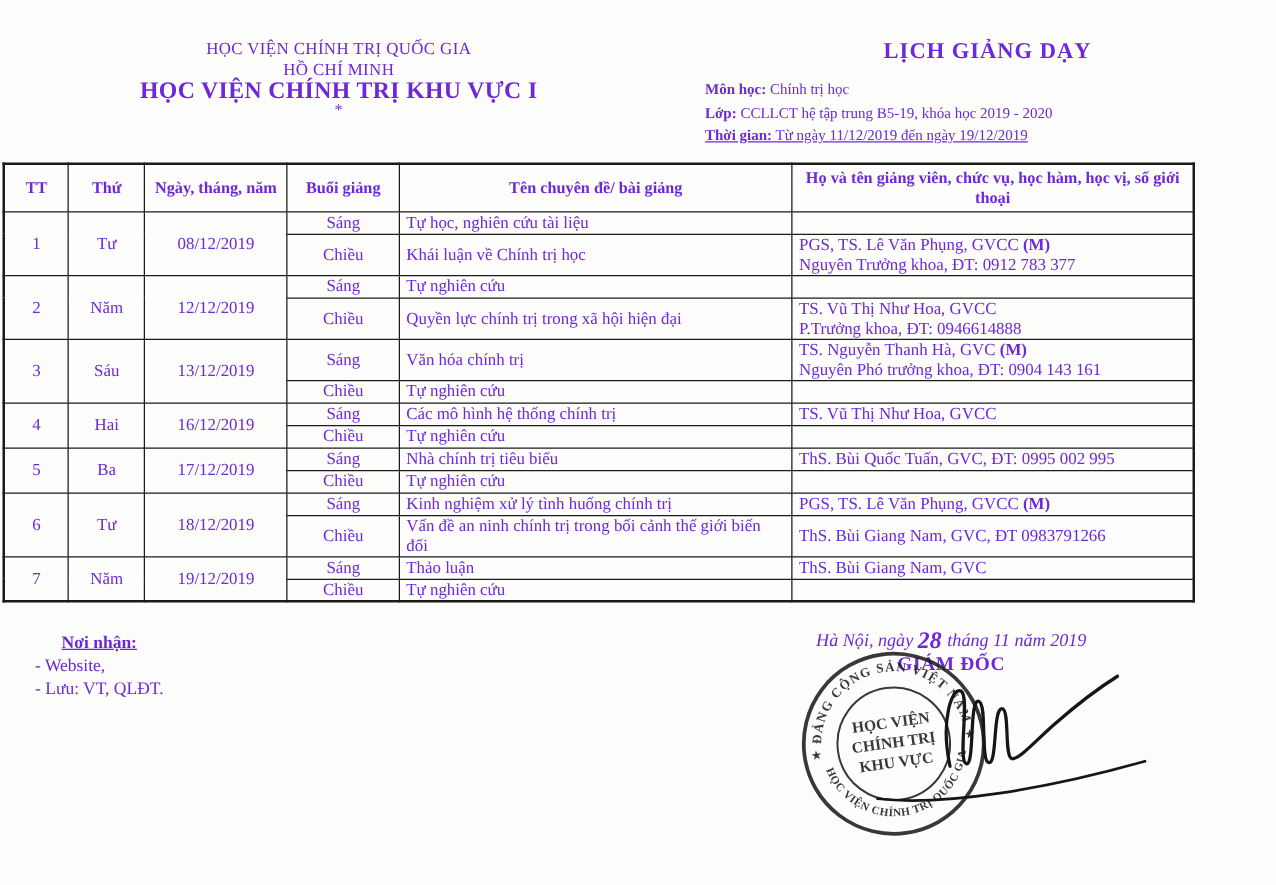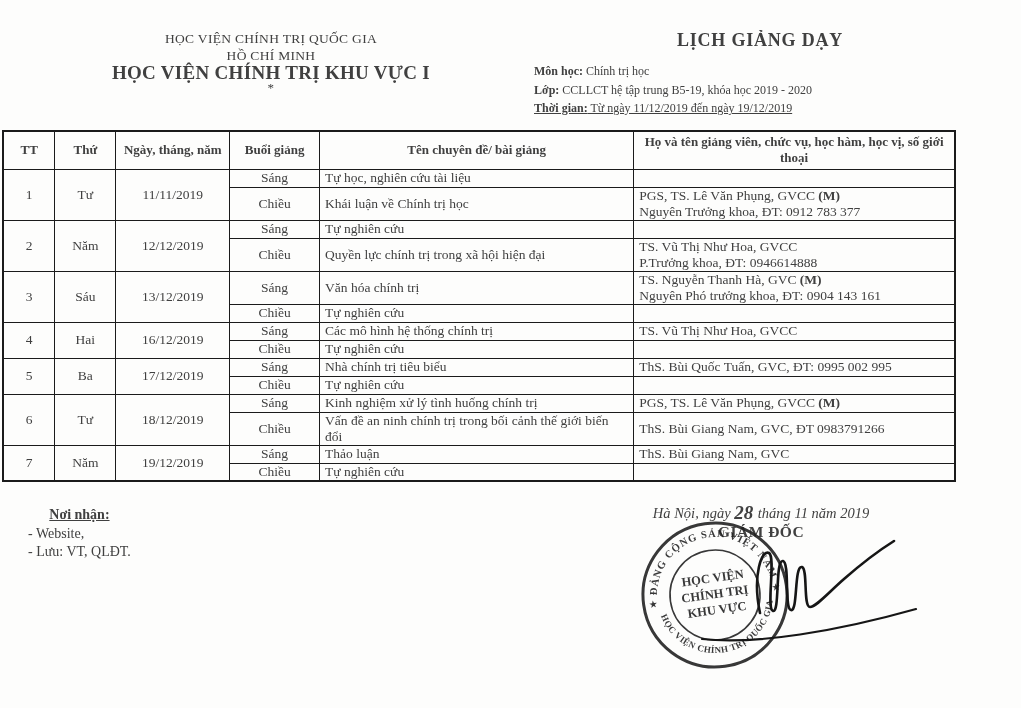--- a/index.html
+++ b/index.html
@@ -1,30 +1,30 @@
 <!DOCTYPE html>
 <html><head>
 <meta charset="utf-8">
 <style>
   * { margin:0; padding:0; box-sizing:border-box; }
   html,body { background:#e8e8e8; }
   .page {
     position:relative; width:1021px; height:708px; margin:0 auto;
-    background:#fdfdfc; color:#404040; overflow:hidden;
+    background:#fdfdfc; color:#6d28d9; overflow:hidden;
     font-family:"Liberation Serif", serif;
   }
   .corner-mark { position:absolute; left:54px; top:0; width:24px; height:7px;
     border-radius:1px; opacity:.8; }
 
   
   .org-block { position:absolute; left:108px; top:30px; width:326px;
     text-align:center; font-size:13.5px; line-height:17px; letter-spacing:.3px; }
   .org-line3 { font-weight:bold; font-size:19px; }
   .org-star { font-size:13px; line-height:14px; }
-  .head-right { position:absolute; left:534px; top:30px; width:452px; }
+  .head-right { position:absolute; left:564px; top:30px; width:452px; }
   .doc-title { text-align:center; font-weight:bold; font-size:18px;
     letter-spacing:.8px; margin-bottom:11px; }
   .info-line { font-size:12px; line-height:18.5px; }
   .info-label { font-weight:bold; }
   .u-line { text-decoration:underline; }
 
   
   table.schedule { position:absolute; left:2px; top:130px; width:954px;
     border-collapse:collapse; font-size:13.5px; border:2px solid #1b1b1b; }
   .schedule th, .schedule td { border:1px solid #1b1b1b; padding:0 5px;
@@ -87,21 +87,21 @@
           <th>Ngày, tháng, năm</th>
           <th>Buổi giảng</th>
           <th>Tên chuyên đề/ bài giảng</th>
           <th>Họ và tên giảng viên, chức vụ, học hàm, học vị, số giới thoại</th>
         </tr>
     </thead>
     <tbody>
         <tr class="session">
           <td class="c-tt" rowspan="2">1</td>
           <td class="c-thu" rowspan="2">Tư</td>
-          <td class="c-ngay" rowspan="2">11/11/2019</td>
+          <td class="c-ngay" rowspan="2">08/12/2019</td>
           <td class="c-buoi">Sáng</td>
           <td class="c-ten">Tự học, nghiên cứu tài liệu</td>
           <td class="c-gv"></td>
         </tr>
         <tr class="session">
           <td class="c-buoi">Chiều</td>
           <td class="c-ten">Khái luận về Chính trị học</td>
           <td class="c-gv">
             <div>PGS, TS. Lê Văn Phụng, GVCC <b>(M)</b></div>
             <div>Nguyên Trưởng khoa, ĐT: 0912 783 377</div>

